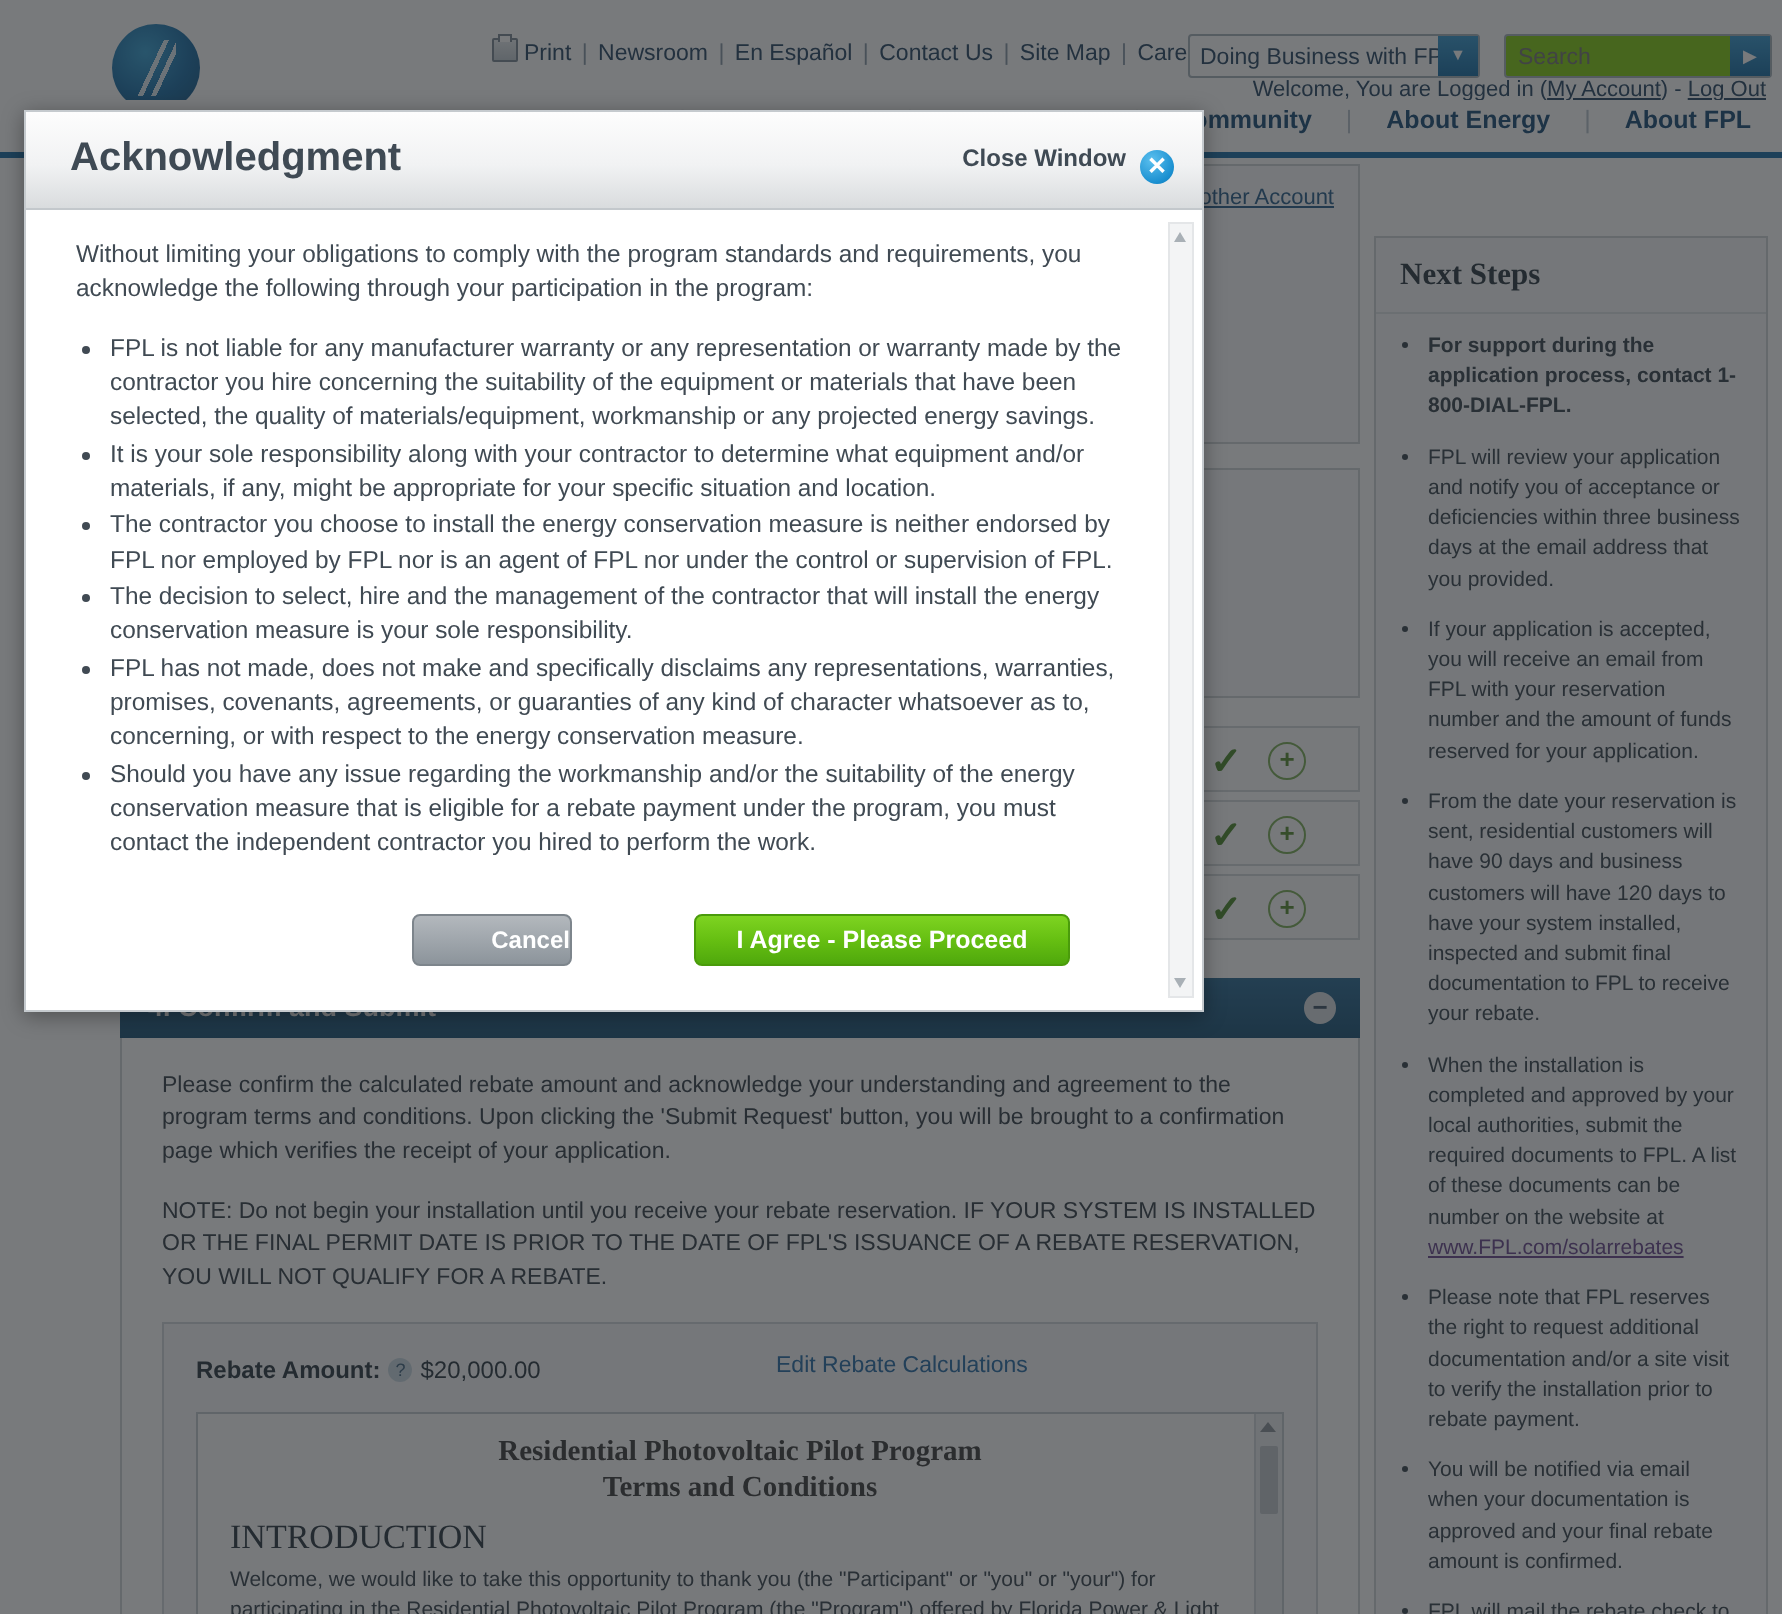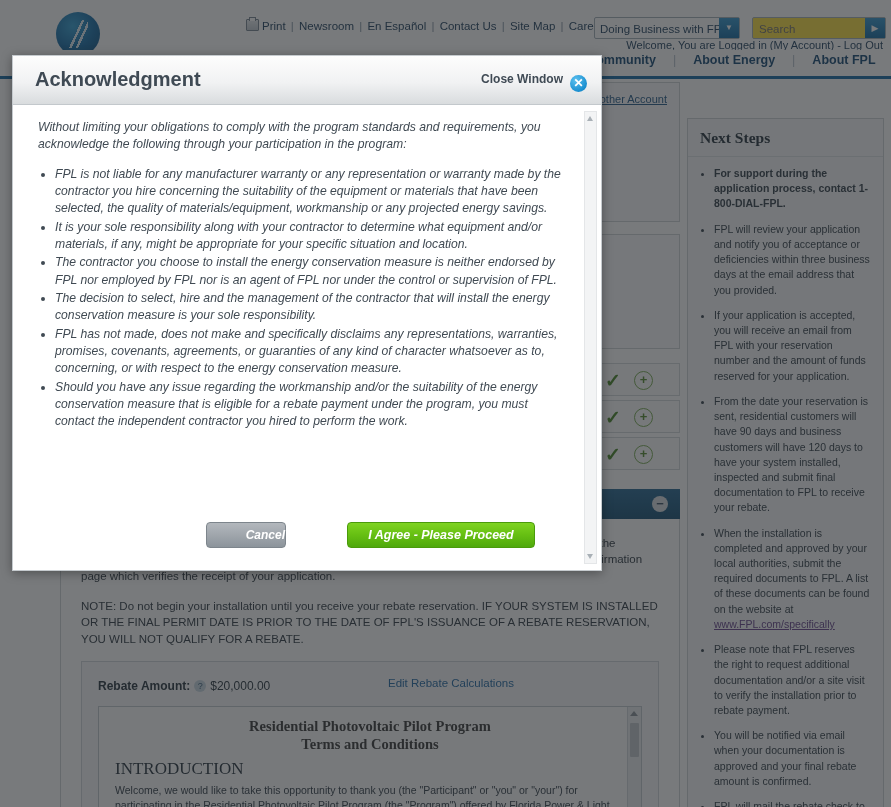--- a/index.html
+++ b/index.html
@@ -98,21 +98,21 @@
     color: #fff;
     font-size: 8px;
     text-align: center;
     line-height: 20px;
   }
   .search-box {
     position: absolute;
     left: 752px; top: 17px;
     width: 134px; height: 22px;
     border: 1px solid #a8b3bc;
-    background: #fde047;
+    background: #84cc16;
     border-radius: 2px;
     box-sizing: border-box;
   }
   .search-box input {
     border: none;
     outline: none;
     width: 105px;
     height: 20px;
     font-size: 11.5px;
     color: #57646f;
@@ -414,25 +414,24 @@
     color: #ffffff;
     font-size: 12px;
     font-weight: bold;
     text-align: center;
     line-height: 16px;
     vertical-align: -4px;
     margin-left: 7px;
   }
   .modal-body {
     position: relative;
-    height: 465px;
+    height: 400px;
     padding: 14px 30px 0 25px;
     box-sizing: border-box;
     background: #ffffff;
-    font-style: italic;
   }
   .modal-intro {
     margin: 0 0 12px 0;
     font-size: 12.2px;
     color: #404a53;
     line-height: 1.42;
     padding-right: 10px;
   }
   .ack-list {
     margin: 0;
@@ -589,21 +588,21 @@
       </div>
     </div>
 
     <div class="col-side">
       <div class="side-head">Next Steps</div>
       <ul class="side-list">
         <li class="bold">For support during the application process, contact 1-800-DIAL-FPL.</li>
         <li>FPL will review your application and notify you of acceptance or deficiencies within three business days at the email address that you provided.</li>
         <li>If your application is accepted, you will receive an email from FPL with your reservation number and the amount of funds reserved for your application.</li>
         <li>From the date your reservation is sent, residential customers will have 90 days and business customers will have 120 days to have your system installed, inspected and submit final documentation to FPL to receive your rebate.</li>
-        <li><span>When the installation is completed and approved by your local authorities, submit the required documents to FPL. A list of these documents can be found on the website at </span><a href="#">www.FPL.com/specifically</a></li>
+        <li><span>When the installation is completed and approved by your local authorities, submit the required documents to FPL. A list of these documents can be number on the website at </span><a href="#">www.FPL.com/solarrebates</a></li>
         <li>Please note that FPL reserves the right to request additional documentation and/or a site visit to verify the installation prior to rebate payment.</li>
         <li>You will be notified via email when your documentation is approved and your final rebate amount is confirmed.</li>
         <li>FPL will mail the rebate check to the mailing address you submitted on your application. You will receive the check within six to eight weeks.</li>
       </ul>
     </div>
   </div>
 </div>
 
 <div id="overlay"></div>
 

